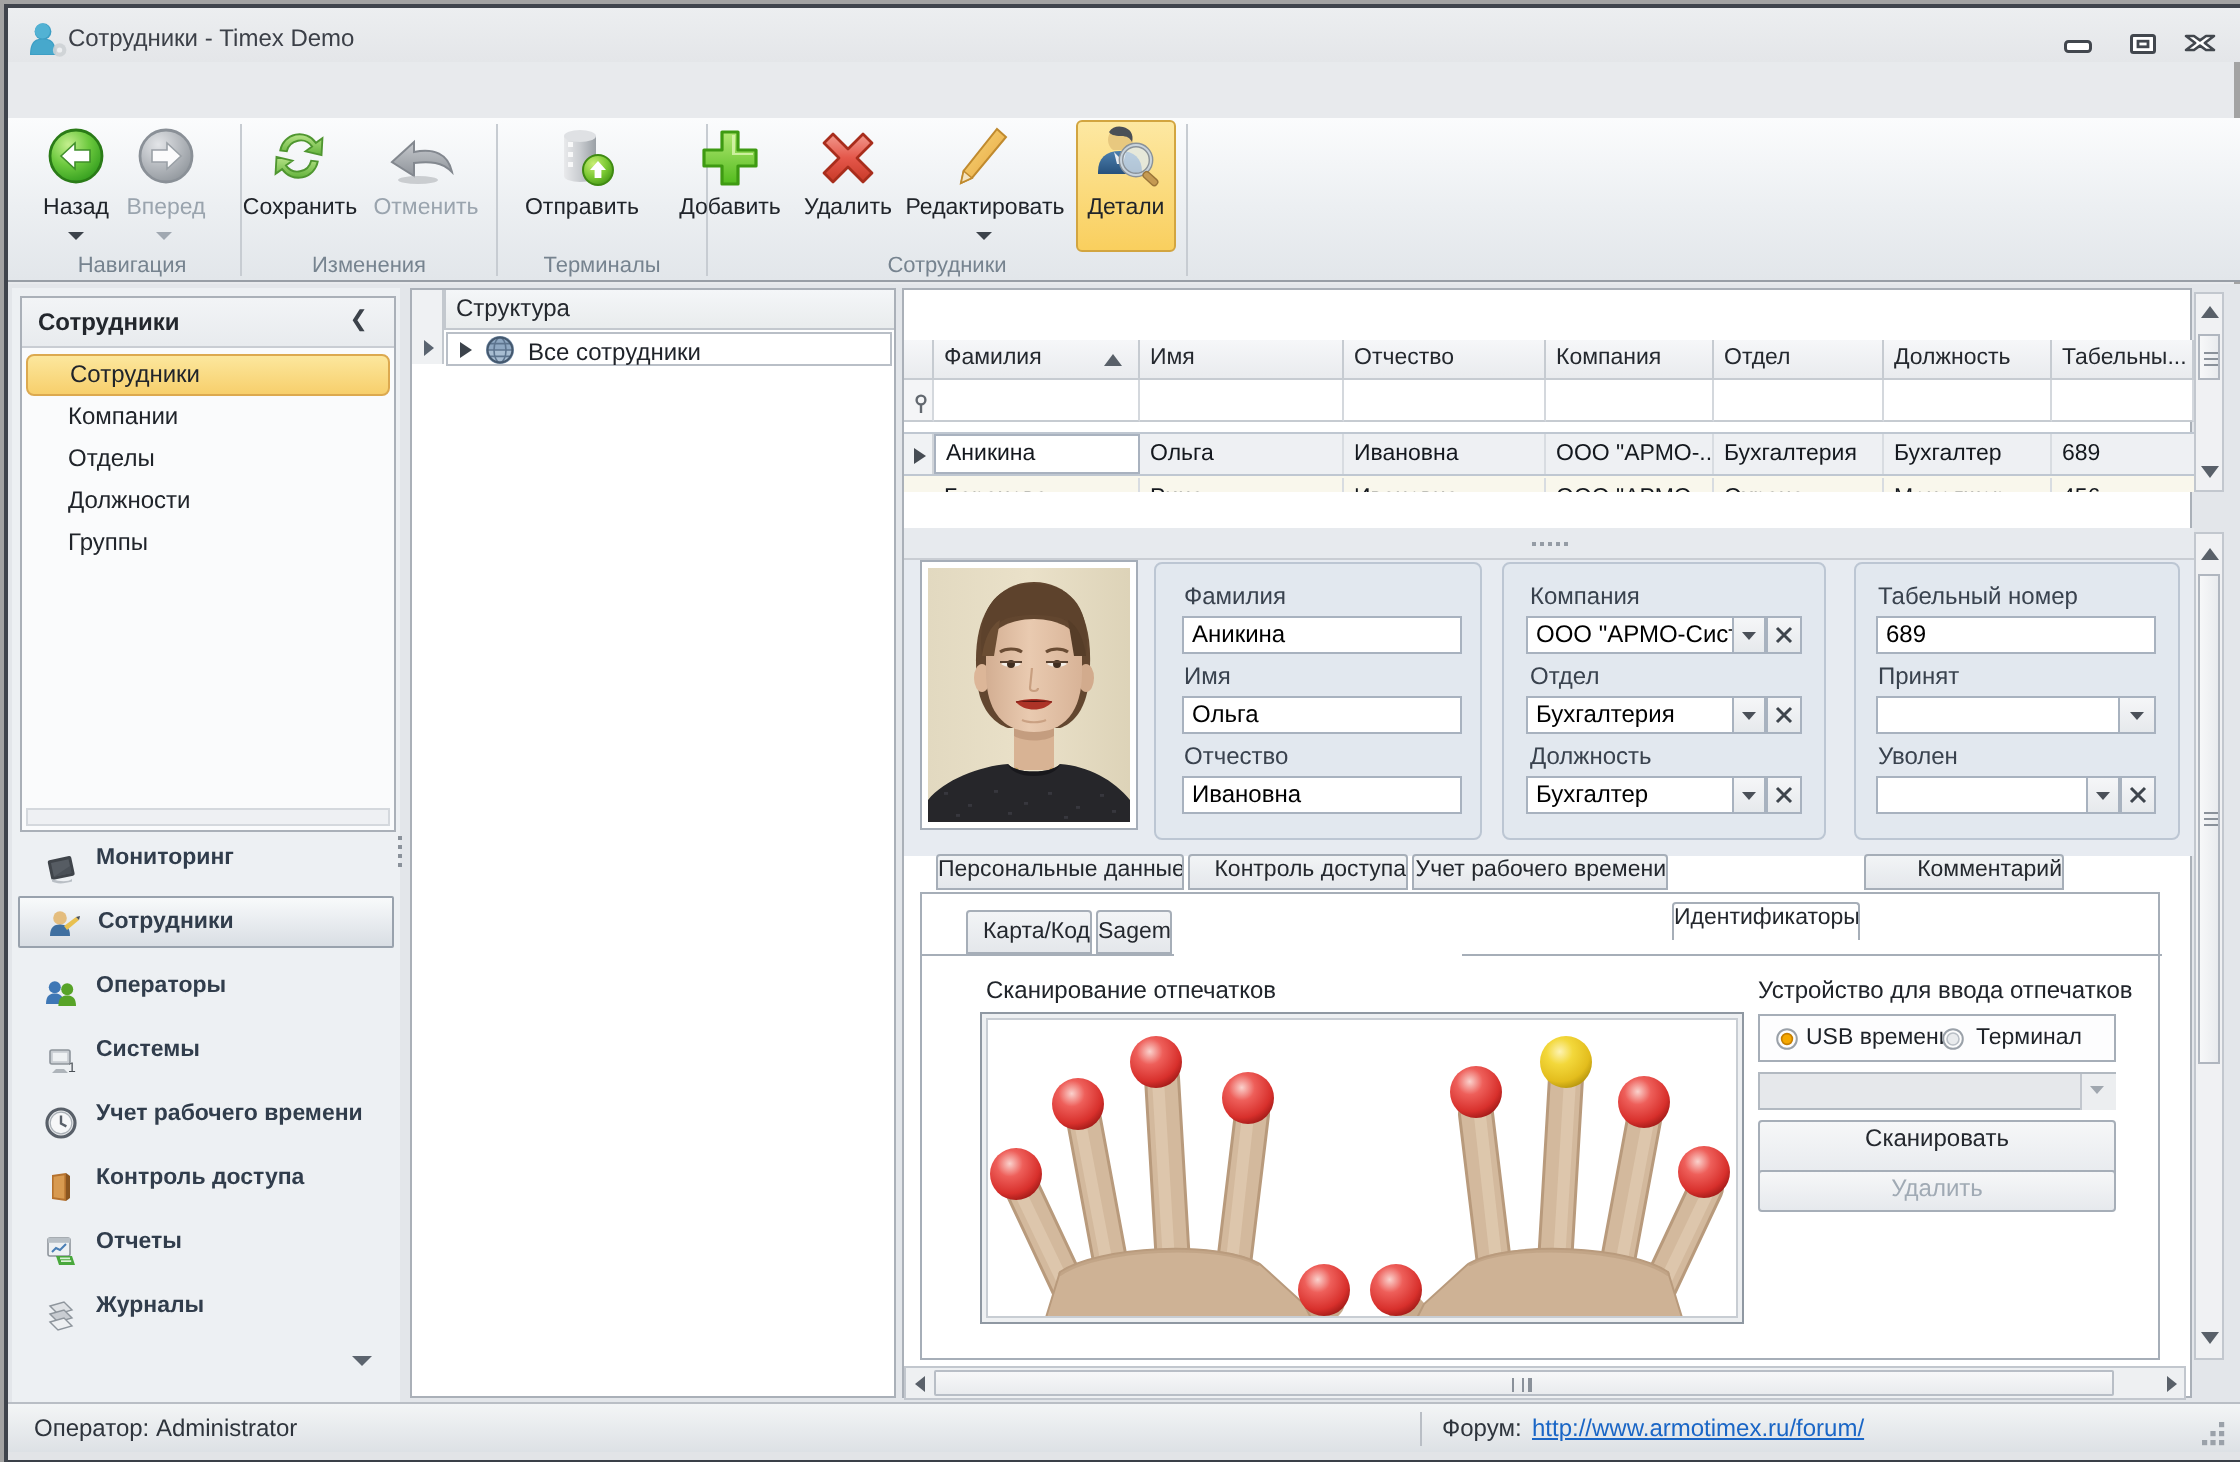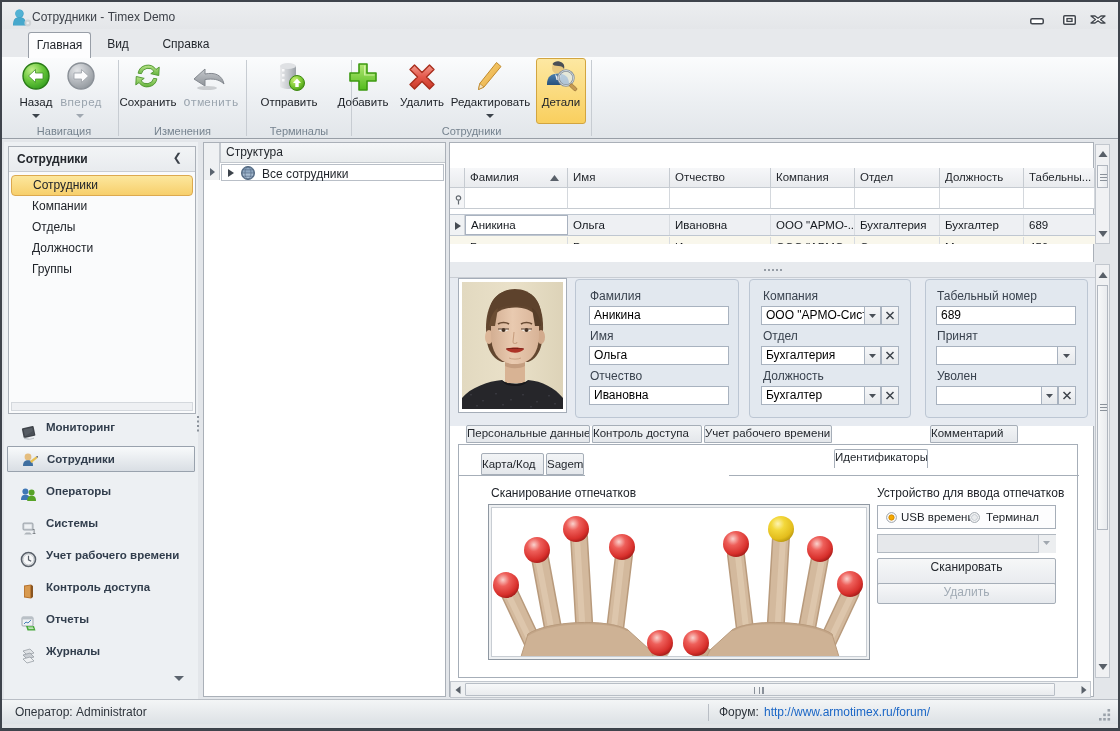--- a/index.html
+++ b/index.html
@@ -1,38 +1,38 @@
 <!DOCTYPE html>
 <html><head>
 <meta charset="utf-8">
 <style>
   * { margin:0; padding:0; box-sizing:border-box; }
   html,body { width:1120px; height:731px; overflow:hidden; }
   body { font-family:"Liberation Sans", sans-serif; font-size:12px; color:#1e2228; background:#e7e9ec; }
   .abs { position:absolute; }
   .win { position:absolute; left:0; top:0; width:1120px; height:731px;
-         border:1px solid #a3a3a3; background:#e8eaed; }
+         border:3px solid #a3a3a3; background:#e8eaed; }
   
   .title { position:absolute; left:1px; top:1px; width:1116px; height:27px;
            background:linear-gradient(#eceef0,#e4e6e9); }
   .titletext { position:absolute; left:30px; top:8px; font-size:12px; color:#3c4048; }
   
   .tabrow { position:absolute; left:1px; top:28px; width:1116px; height:29px; background:#e7e9ec; }
   .rtab { position:absolute; top:3px; height:26px; line-height:25px; text-align:center;
           font-size:12px; color:#24282e; }
   .rtab.active { background:#fdfdfe; border:1px solid #989ea7; border-bottom:none;
                  border-radius:3px 3px 0 0; z-index:3; }
   
   .ribbon { position:absolute; left:1px; top:56px; width:1116px; height:82px;
             background:linear-gradient(#fbfcfd,#eceff2 55%,#e2e6ea);
             border-bottom:1px solid #989ea6; }
   .rsep { position:absolute; top:3px; width:1px; height:76px; background:#c7ccd2; }
   .rgname { position:absolute; top:68px; font-size:11px; color:#76838f; text-align:center; }
   .rlabel { position:absolute; top:39px; font-size:11.5px; color:#20242a; text-align:center; white-space:nowrap; }
-  .rlabel.dis { color:#9aa4ae;font-family:Liberation Mono, monospace; }
+  .rlabel.dis { color:#9aa4ae; }
   .drop { position:absolute; width:0; height:0; border-left:4px solid transparent;
           border-right:4px solid transparent; border-top:4px solid #3c434b; }
   .drop.dis { border-top-color:#a0a8b1; }
   
   .main { position:absolute; left:1px; top:139px; width:1116px; height:559px; background:#e3e6ea; }
   
   .lpanel { position:absolute; left:2px; top:2px; width:194px; height:557px; background:#edf0f3; }
   .lbox { position:absolute; left:4px; top:4px; width:188px; height:268px;
           border:1px solid #aab0b8; background:#fafbfc; }
   .lhead { position:absolute; left:0; top:0; width:100%; height:25px;
@@ -68,21 +68,21 @@
            border-right:1px solid #d8dce1; font-size:11.5px; color:#14181e; white-space:nowrap; overflow:hidden; }
   
   .group { position:absolute; background:#e2e8ef; border:1px solid #bcc6d3; border-radius:4px; }
   .glabel { position:absolute; font-size:12px; color:#39424e; }
   .ginput { position:absolute; background:#fff; border:1px solid #a8b2bf; font-size:12px;
             line-height:17px; padding-left:4px; color:#000; white-space:nowrap; overflow:hidden; }
   .combo-arrow { position:absolute; background:linear-gradient(#f5f6f8,#e6e9ec);
                  border:1px solid #a8b2bf; }
   .xbtn { position:absolute; background:linear-gradient(#f5f6f8,#e6e9ec); border:1px solid #a8b2bf; }
   
-  .btab { position:absolute; height:18px; line-height:15px; text-align:left; font-size:11.5px; white-space:nowrap; overflow:hidden;
+  .btab { position:absolute; height:18px; line-height:15px; text-align:right; font-size:11.5px; white-space:nowrap; overflow:hidden;
           color:#24282e; background:linear-gradient(#f2f4f6,#e4e7eb);
           border:1px solid #a6aeb8; border-radius:2px 2px 0 0; }
   .btab.active { background:#fff; border-bottom:none; z-index:4; }
   .button { position:absolute; background:linear-gradient(#f6f7f8,#e6e9ed);
             border:1px solid #a6aeb8; border-radius:2px; text-align:center; font-size:12px; color:#24282e; line-height:16px; }
   
   .status { position:absolute; left:1px; top:698px; width:1116px; height:25px;
             background:linear-gradient(#f3f5f6,#dde1e5); border-top:1px solid #b9bec5; }
   .sbottom { position:absolute; left:1px; top:723px; width:1116px; height:4px; background:#e2e4e7; }
   .sdark { position:absolute; left:0px; top:727px; width:1118px; height:2px; background:#3a4048; }
@@ -108,25 +108,20 @@
     </svg>
     <svg class="abs" style="left:1061px;top:13px" width="13" height="10" viewBox="0 0 13 10">
       <rect x="0.75" y="0.75" width="11.5" height="8.5" rx="1" fill="#fff" stroke="#42474e" stroke-width="1.5"></rect>
       <rect x="4" y="3.6" width="5" height="2.8" fill="none" stroke="#42474e" stroke-width="1.4"></rect>
     </svg>
     <svg class="abs" style="left:1088px;top:13px" width="16" height="9" viewBox="0 0 16 9">
       <path d="M1 1 L5 1 L8 3.2 L11 1 L15 1 L10.4 4.5 L15 8 L11 8 L8 5.8 L5 8 L1 8 L5.6 4.5 Z" fill="#fff" stroke="#42474e" stroke-width="1.3" stroke-linejoin="round"></path>
     </svg>
   </div>
 
-  <div class="tabrow">
-    <div class="rtab active" style="left:26px;width:63px;">Главная</div>
-    <div class="rtab" style="left:92px;width:48px;">Вид</div>
-    <div class="rtab" style="left:148px;width:72px;">Справка</div>
-  </div>
 
   <div class="ribbon">
     <div class="rsep" style="left:116px"></div>
     <div class="rsep" style="left:244px"></div>
     <div class="rsep" style="left:349px"></div>
     <div class="rsep" style="left:589px"></div>
     <div class="rgname" style="left:8px;width:108px;">Навигация</div>
     <div class="rgname" style="left:117px;width:127px;">Изменения</div>
     <div class="rgname" style="left:245px;width:104px;">Терминалы</div>
     <div class="rgname" style="left:350px;width:239px;">Сотрудники</div>
@@ -605,21 +600,21 @@
           <div class="xbtn" style="left:132px;top:106px;width:18px;height:19px;"><svg width="16" height="17">
                 <path d="M4.5 5 L11.5 12 M11.5 5 L4.5 12" stroke="#3e444c" stroke-width="1.5"></path>
               </svg></div>
         </div>
       </div>
 
       <div class="btab" style="left:16px;top:282px;width:124px;">Персональные данные</div>
       <div class="btab" style="left:142px;top:282px;width:110px;">Контроль доступа</div>
       <div class="btab" style="left:254px;top:282px;width:128px;">Учет рабочего времени</div>
       <div class="btab active" style="left:384px;top:282px;width:94px;height:19px;margin-top:24px;">Идентификаторы</div>
-      <div class="btab" style="left:480px;top:282px;width:88px;">Комментарий</div>
+      <div class="btab" style="left:480px;top:282px;width:100px;">Комментарий</div>
 
       <div class="abs" style="left:8px;top:301px;width:620px;height:234px;background:#fff;border:1px solid #a6aeb8;">
 
         <div class="btab" style="left:22px;top:8px;width:63px;height:22px;line-height:21px;">Карта/Код</div>
         <div class="btab" style="left:87px;top:8px;width:38px;height:22px;line-height:21px;">Sagem</div>
         <div class="abs" style="left:0px;top:30px;width:126px;height:1px;background:#a6aeb8;"></div>
         <div class="abs" style="left:270px;top:30px;width:350px;height:1px;background:#a6aeb8;"></div>
 
         <div class="abs" style="left:32px;top:41px;font-size:12px;color:#20242a;">Сканирование отпечатков</div>
 
@@ -777,21 +772,21 @@
             <path d="M5 7 L9.5 1 L0.5 1 Z" fill="#596069"></path>
           </svg>
       </div>
     </div>
   </div>
 
   <div class="status">
     <div class="abs" style="left:13px;top:5px;font-size:12px;color:#2e343c;">Оператор: Administrator</div>
     <div class="abs" style="left:706px;top:4px;width:1px;height:17px;background:#b9bec5;"></div>
     <div class="abs" style="left:717px;top:5px;font-size:12px;color:#2e343c;">Форум:</div>
-    <div class="abs" style="left:762px;top:5px;font-size:12px;color:#1a66c6;">http://www.armotimex.ru/forum/</div>
+    <div class="abs" style="left:762px;top:5px;font-size:12px;color:#1a66c6;text-decoration:underline;">http://www.armotimex.ru/forum/</div>
     <svg class="abs" style="left:1097px;top:9px" width="12" height="12">
       <g fill="#9aa1a9">
         <rect x="8.5" y="0" width="2.6" height="2.6"></rect>
           <rect x="8.5" y="4.5" width="2.6" height="2.6"></rect>
           <rect x="8.5" y="9" width="2.6" height="2.6"></rect>
         <rect x="4.2" y="4.5" width="2.6" height="2.6"></rect>
           <rect x="4.2" y="9" width="2.6" height="2.6"></rect>
         <rect x="0" y="9" width="2.6" height="2.6"></rect>
       </g>
     </svg>

